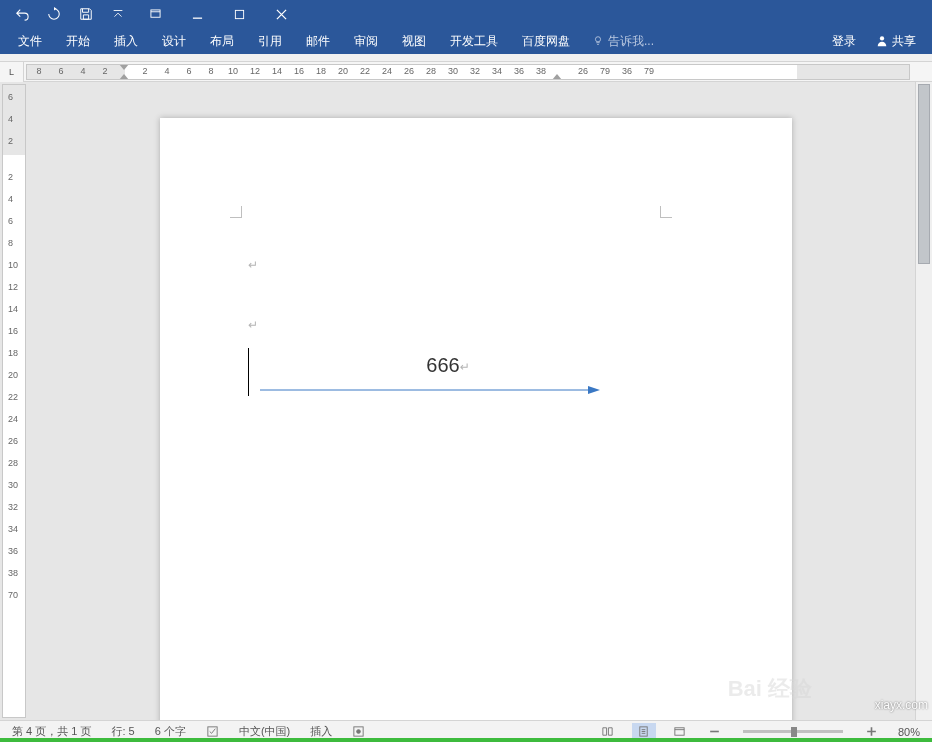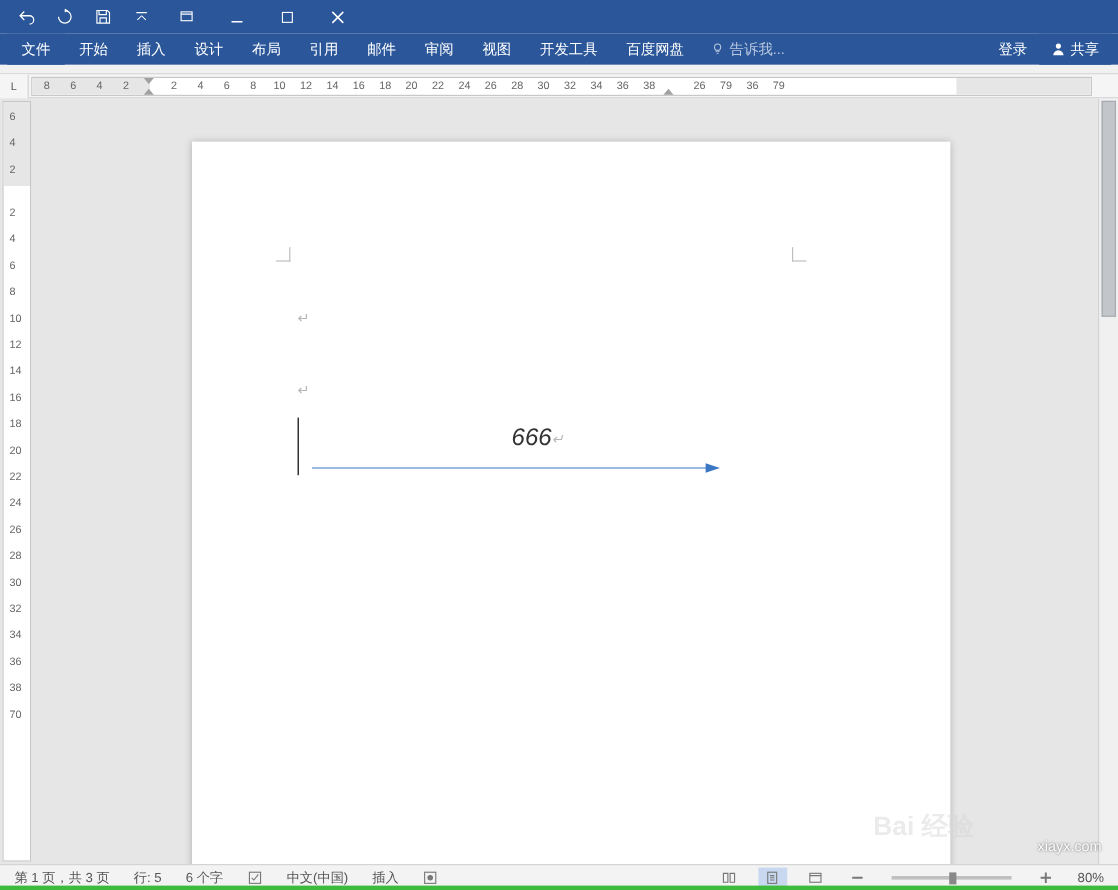--- a/index.html
+++ b/index.html
@@ -67,21 +67,21 @@
     transform:rotate(180deg);}
   .page .mm-tr{right:120px;top:88px;width:12px;height:12px;
     border-right:1px solid #bfbfbf;border-top:1px solid #bfbfbf;
     transform:rotate(180deg);}
   .page .para-mark{position:absolute;left:88px;color:#b5b5b5;
     font-size:12px;}
   .page .cursor{position:absolute;left:88px;top:230px;width:1px;
     height:48px;background:#000;}
   .page .content-text{position:absolute;left:88px;top:236px;
     width:400px;height:30px;text-align:center;font-size:20px;
-    color:#333;font-family:"DengXian","Microsoft YaHei",sans-serif;font-style:italic;}
+    color:#333;font-family:"DengXian","Microsoft YaHei",sans-serif;}
   .page .arrow{position:absolute;left:100px;top:272px;width:340px;
     height:1px;}
   .page .arrow svg{width:340px;height:14px;position:absolute;top:-7px;}
   .vscroll{position:absolute;right:0;top:0;width:17px;bottom:0;
     background:#f0f0f0;border-left:1px solid #d4d4d4;}
   .vscroll .thumb{position:absolute;left:2px;right:2px;top:2px;
     height:180px;background:#c2c6ca;border:1px solid #a6aab0;}
   .statusbar{height:22px;background:#f3f3f3;border-top:1px solid #d4d4d4;
     display:flex;align-items:center;font-size:11px;color:#555;
     padding:0 8px;gap:12px;}
@@ -90,21 +90,21 @@
     cursor:pointer;padding:0 4px;height:22px;}
   .statusbar svg{width:13px;height:13px;fill:none;stroke:#777;
     stroke-width:1;}
   .statusbar .view-btn{width:24px;height:18px;display:flex;
     align-items:center;justify-content:center;}
   .statusbar .view-btn.active{background:#c8d8f0;}
   .statusbar .zoom-slider{width:100px;height:3px;background:#c0c0c0;
     position:relative;margin:0 6px;}
   .statusbar .zoom-slider .zthumb{position:absolute;left:48px;top:-3px;
     width:6px;height:10px;background:#888;}
-  .watermark{position:absolute;right:14px;bottom:30px;text-align:right;
+  .watermark{position:absolute;right:4px;bottom:30px;text-align:right;
     color:#fff;font-family:"SimHei","Microsoft YaHei",sans-serif;}
   .watermark .wm-logo{font-size:46px;font-weight:bold;font-style:italic;
     text-shadow:0 0 3px rgba(0,0,0,.6);}
   .watermark .wm-text{font-size:26px;letter-spacing:2px;
     text-shadow:0 0 3px rgba(0,0,0,.6);}
   .watermark .wm-url{font-size:12px;color:#fff;opacity:.85;
     text-shadow:0 0 2px rgba(0,0,0,.7);}
   .baidu-wm{position:absolute;right:120px;bottom:38px;color:#d8d8d8;
     font-size:22px;font-weight:bold;opacity:.5;}
   .taskbar{position:absolute;left:0;right:0;bottom:0;height:4px;
@@ -281,21 +281,21 @@
           </svg>
       </div>
     </div>
     <div class="vscroll">
       <div class="thumb"></div>
     </div>
   </div>
 </div>
 
 <div class="statusbar">
-  <div class="sbtn">第 1 页，共 3 页</div>
+  <div class="sbtn">第 4 页，共 1 页</div>
   <div class="sbtn">行: 5</div>
   <div class="sbtn">6 个字</div>
   <div class="sbtn">
     <svg viewBox="0 0 14 14">
         <rect x="2" y="2" width="10" height="10"></rect>
         <path d="M4 7 L6 9 L10 4"></path>
       </svg>
   </div>
   <div class="sbtn">中文(中国)</div>
   <div class="sbtn">插入</div>

